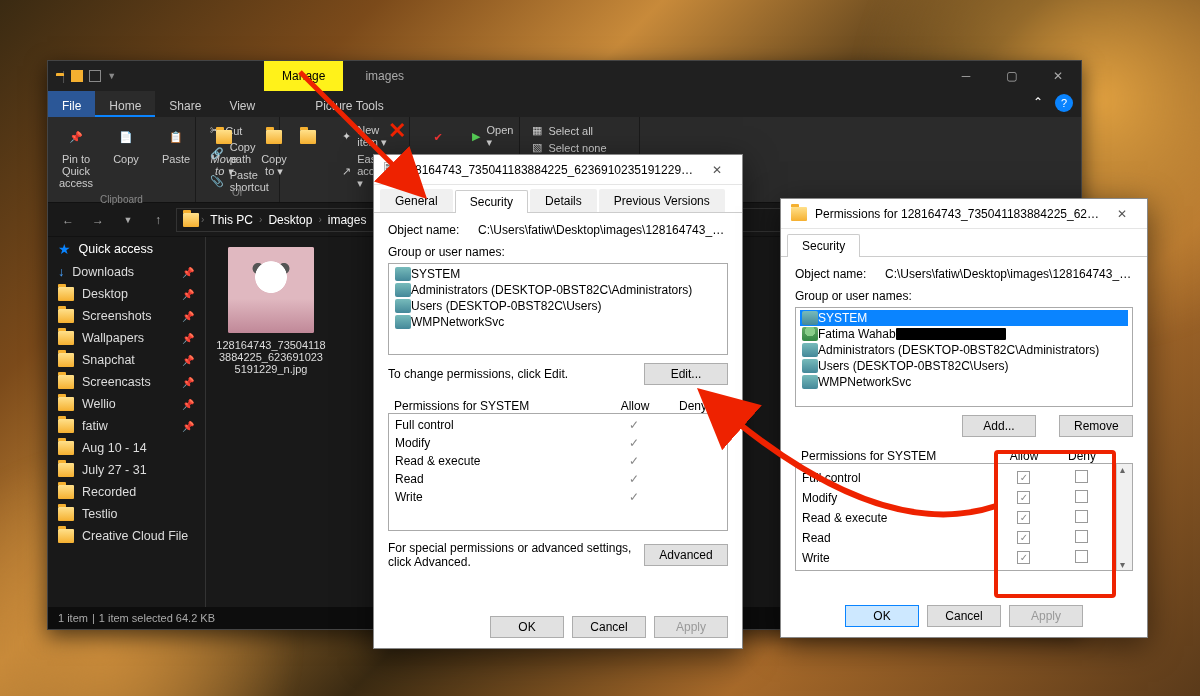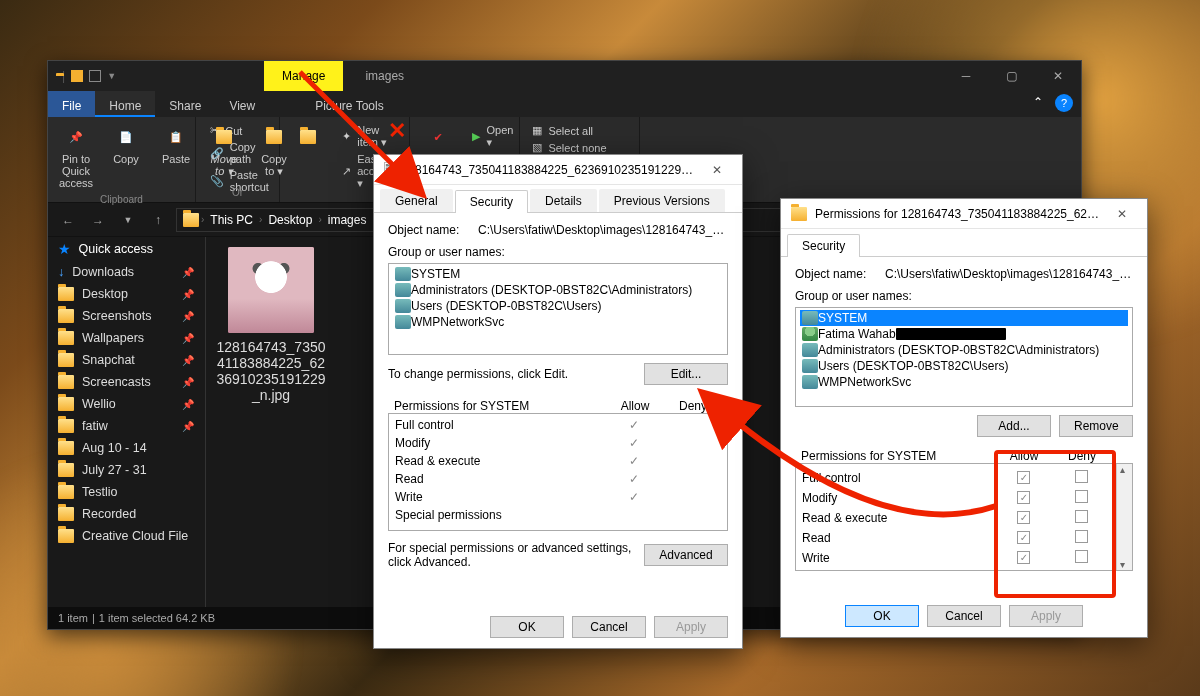--- a/index.html
+++ b/index.html
@@ -45,21 +45,21 @@
   .crumb span.sep{color:#666; font-size:10px;}
   .body { display:flex; height: calc(100% - 30px - 26px - 86px - 34px - 22px); background:#191919;}
   .sidebar { width:158px; border-right:1px solid #333; overflow:hidden; font-size:12.5px;}
   .sideitem { display:flex; align-items:center; gap:8px; padding:4px 10px; color:#ddd;}
   .sideitem.head{ color:#fff; font-weight:400;}
   .sideitem .pin{ margin-left:auto; color:#888; font-size:10px;}
   .folder-ico{width:16px;height:14px;background:linear-gradient(#ffe08a,#f5b030);border-radius:1px;position:relative;}
   .folder-ico::before{content:"";position:absolute;top:-3px;left:0;width:8px;height:3px;background:#f5b030;border-radius:1px 1px 0 0;}
   .star-ico{color:#0a84ff;font-size:14px;}
   .content { flex:1; padding:10px; }
-  .thumb { width:110px; text-align:center; font-size:14px; color:#ddd;}
+  .thumb { width:110px; text-align:center; font-size:11px; color:#ddd;}
   .thumb-img { width:86px; height:86px; margin:0 auto 6px; background:#d8a; border-radius:2px; position:relative; overflow:hidden;}
   .thumb-img::before{content:"";position:absolute;inset:0;background:
     radial-gradient(circle at 50% 35%,#fff 0 22%,transparent 23%),
     radial-gradient(circle at 35% 25%,#555 0 6%,transparent 7%),
     radial-gradient(circle at 65% 25%,#555 0 6%,transparent 7%),
     linear-gradient(#e0b8c0 60%,#c08898 100%);}
   .status { height:22px; background:#0d0d0d; color:#aaa; font-size:11px; display:flex; align-items:center; padding:0 10px; gap:4px;}
 
   
   .dialog {
@@ -314,25 +314,25 @@
           <div class="sideitem">
             <span class="folder-ico"></span>
             <span>Aug 10 - 14</span>
           </div>
           <div class="sideitem">
             <span class="folder-ico"></span>
             <span>July 27 - 31</span>
           </div>
           <div class="sideitem">
             <span class="folder-ico"></span>
+            <span>Recorded</span>
+          </div>
+          <div class="sideitem">
+            <span class="folder-ico"></span>
             <span>Testlio</span>
-          </div>
-          <div class="sideitem">
-            <span class="folder-ico"></span>
-            <span>Recorded</span>
           </div>
           <div class="sideitem">
             <span class="folder-ico"></span>
             <span>Creative Cloud File</span>
           </div>
         </div>
     </div>
     <div class="content">
       <div class="thumb">
         <div class="thumb-img"></div>
@@ -413,25 +413,20 @@
           <div class="perm-row">
             <span class="pname">Read</span>
             <span class="col">✓</span>
             <span class="col"></span>
           </div>
           <div class="perm-row">
             <span class="pname">Write</span>
             <span class="col">✓</span>
             <span class="col"></span>
           </div>
-          <div class="perm-row">
-            <span class="pname">Special permissions</span>
-            <span class="col"></span>
-            <span class="col"></span>
-          </div>
         </div>
     </div>
     <div style="display:flex;align-items:center;margin-top:10px;gap:10px;">
       <span style="flex:1;">For special permissions or advanced settings, click Advanced.</span>
       <button class="btn" style="width:84px;">Advanced</button>
     </div>
   </div>
   <div class="dlg-foot">
     <button class="btn" style="width:74px;">OK</button>
     <button class="btn" style="width:74px;">Cancel</button>
@@ -470,21 +465,21 @@
         </div>
         <div class="li">
           <span class="uicon grp"></span>
           <span>Users (DESKTOP-0BST82C\Users)</span>
         </div>
         <div class="li">
           <span class="uicon grp"></span>
           <span>WMPNetworkSvc</span>
         </div>
       </div>
-    <div style="display:flex;justify-content:flex-end;gap:8px;margin:6px 0 12px;">
+    <div style="display:flex;justify-content:flex-end;gap:23px;margin:6px 0 12px;">
       <button class="btn" style="width:74px;">Add...</button>
       <button class="btn" style="width:74px;">Remove</button>
     </div>
     <div class="perm-head" style="border:none;padding:0 22px 0 6px;">
       <span class="pname">Permissions for SYSTEM</span>
       <span class="col">Allow</span>
       <span class="col">Deny</span>
     </div>
     <div class="perm-box2" style="height:108px;">
       <div id="perms-perms" style="padding-right:16px;">

